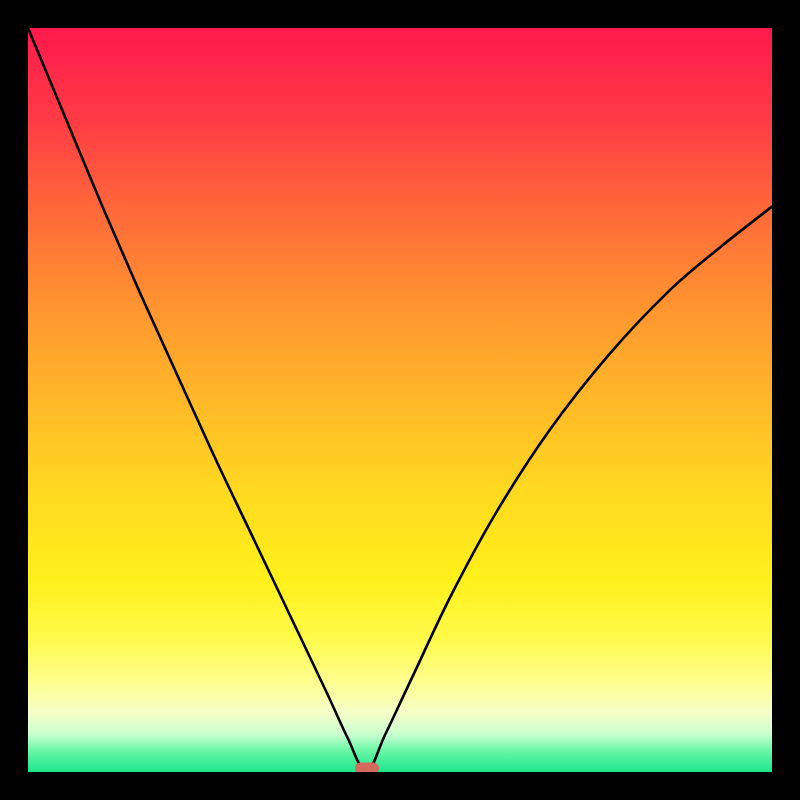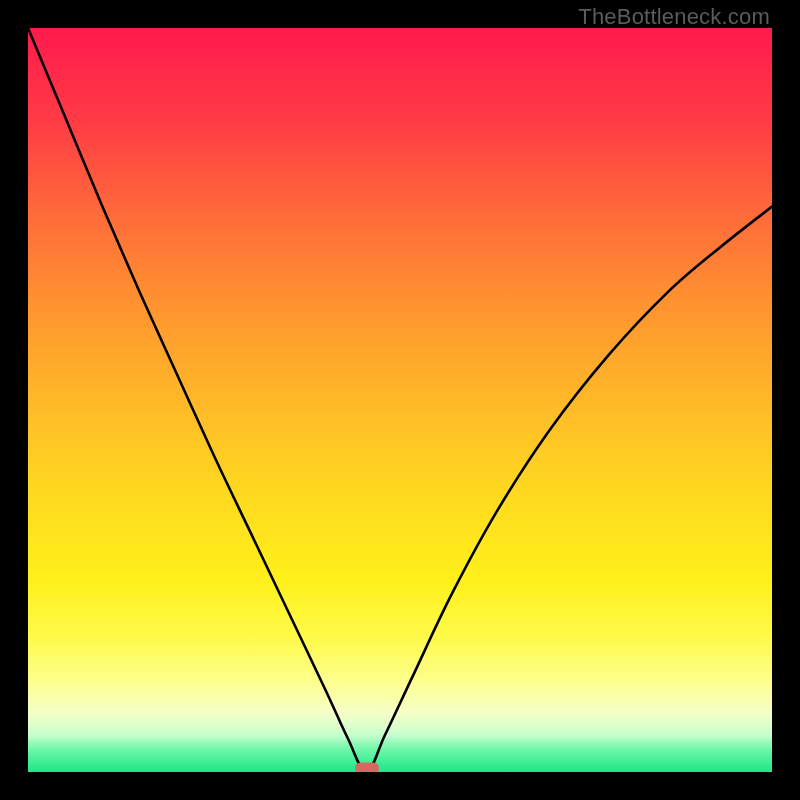--- a/index.html
+++ b/index.html
@@ -73,21 +73,20 @@
     height: 11px;
     border-radius: 6px;
     transform: translate(-50%, -50%);
   }
 </style>
 </head>
 <body>
 
 <div class="outer">
 
-  <div class="watermark">TheBottleneck.com</div>
 
   <div class="plot-area">
     <div class="gradient-bg"></div>
 
     <svg class="curve-svg" viewBox="0 0 744 744" preserveAspectRatio="none">
       <path id="curve-path" class="curve-path" d="M 0.0 0.0 C 6.2 14.9, 24.8 59.5, 37.2 89.3 C 49.6 119.0, 62.0 149.4, 74.4 178.6 C 86.8 207.7, 99.2 236.2, 111.6 264.1 C 124.0 292.0, 136.4 318.7, 148.8 346.0 C 161.2 373.2, 173.6 401.1, 186.0 427.8 C 198.4 454.5, 210.8 479.9, 223.2 505.9 C 235.6 532.0, 248.0 558.0, 260.4 584.0 C 272.8 610.1, 287.7 641.1, 297.6 662.2 C 307.5 683.2, 313.1 696.9, 319.9 710.5 C 326.7 724.2, 332.3 744.6, 338.5 744.0 C 344.7 743.4, 349.1 723.5, 357.1 706.8 C 365.2 690.1, 375.7 667.1, 386.9 643.6 C 398.0 620.0, 410.4 592.1, 424.1 565.4 C 437.7 538.8, 452.6 510.6, 468.7 483.6 C 484.8 456.6, 502.2 429.3, 520.8 403.2 C 539.4 377.2, 560.5 350.5, 580.3 327.4 C 600.2 304.2, 621.2 282.1, 639.8 264.1 C 658.4 246.1, 674.6 233.7, 691.9 219.5 C 709.3 205.2, 735.3 185.4, 744.0 178.6"></path>
     </svg>
 
     <div id="min-marker" class="marker" style="left: 338.52px; top: 739.536px; background: rgb(214, 105, 95);"></div>
   </div>

